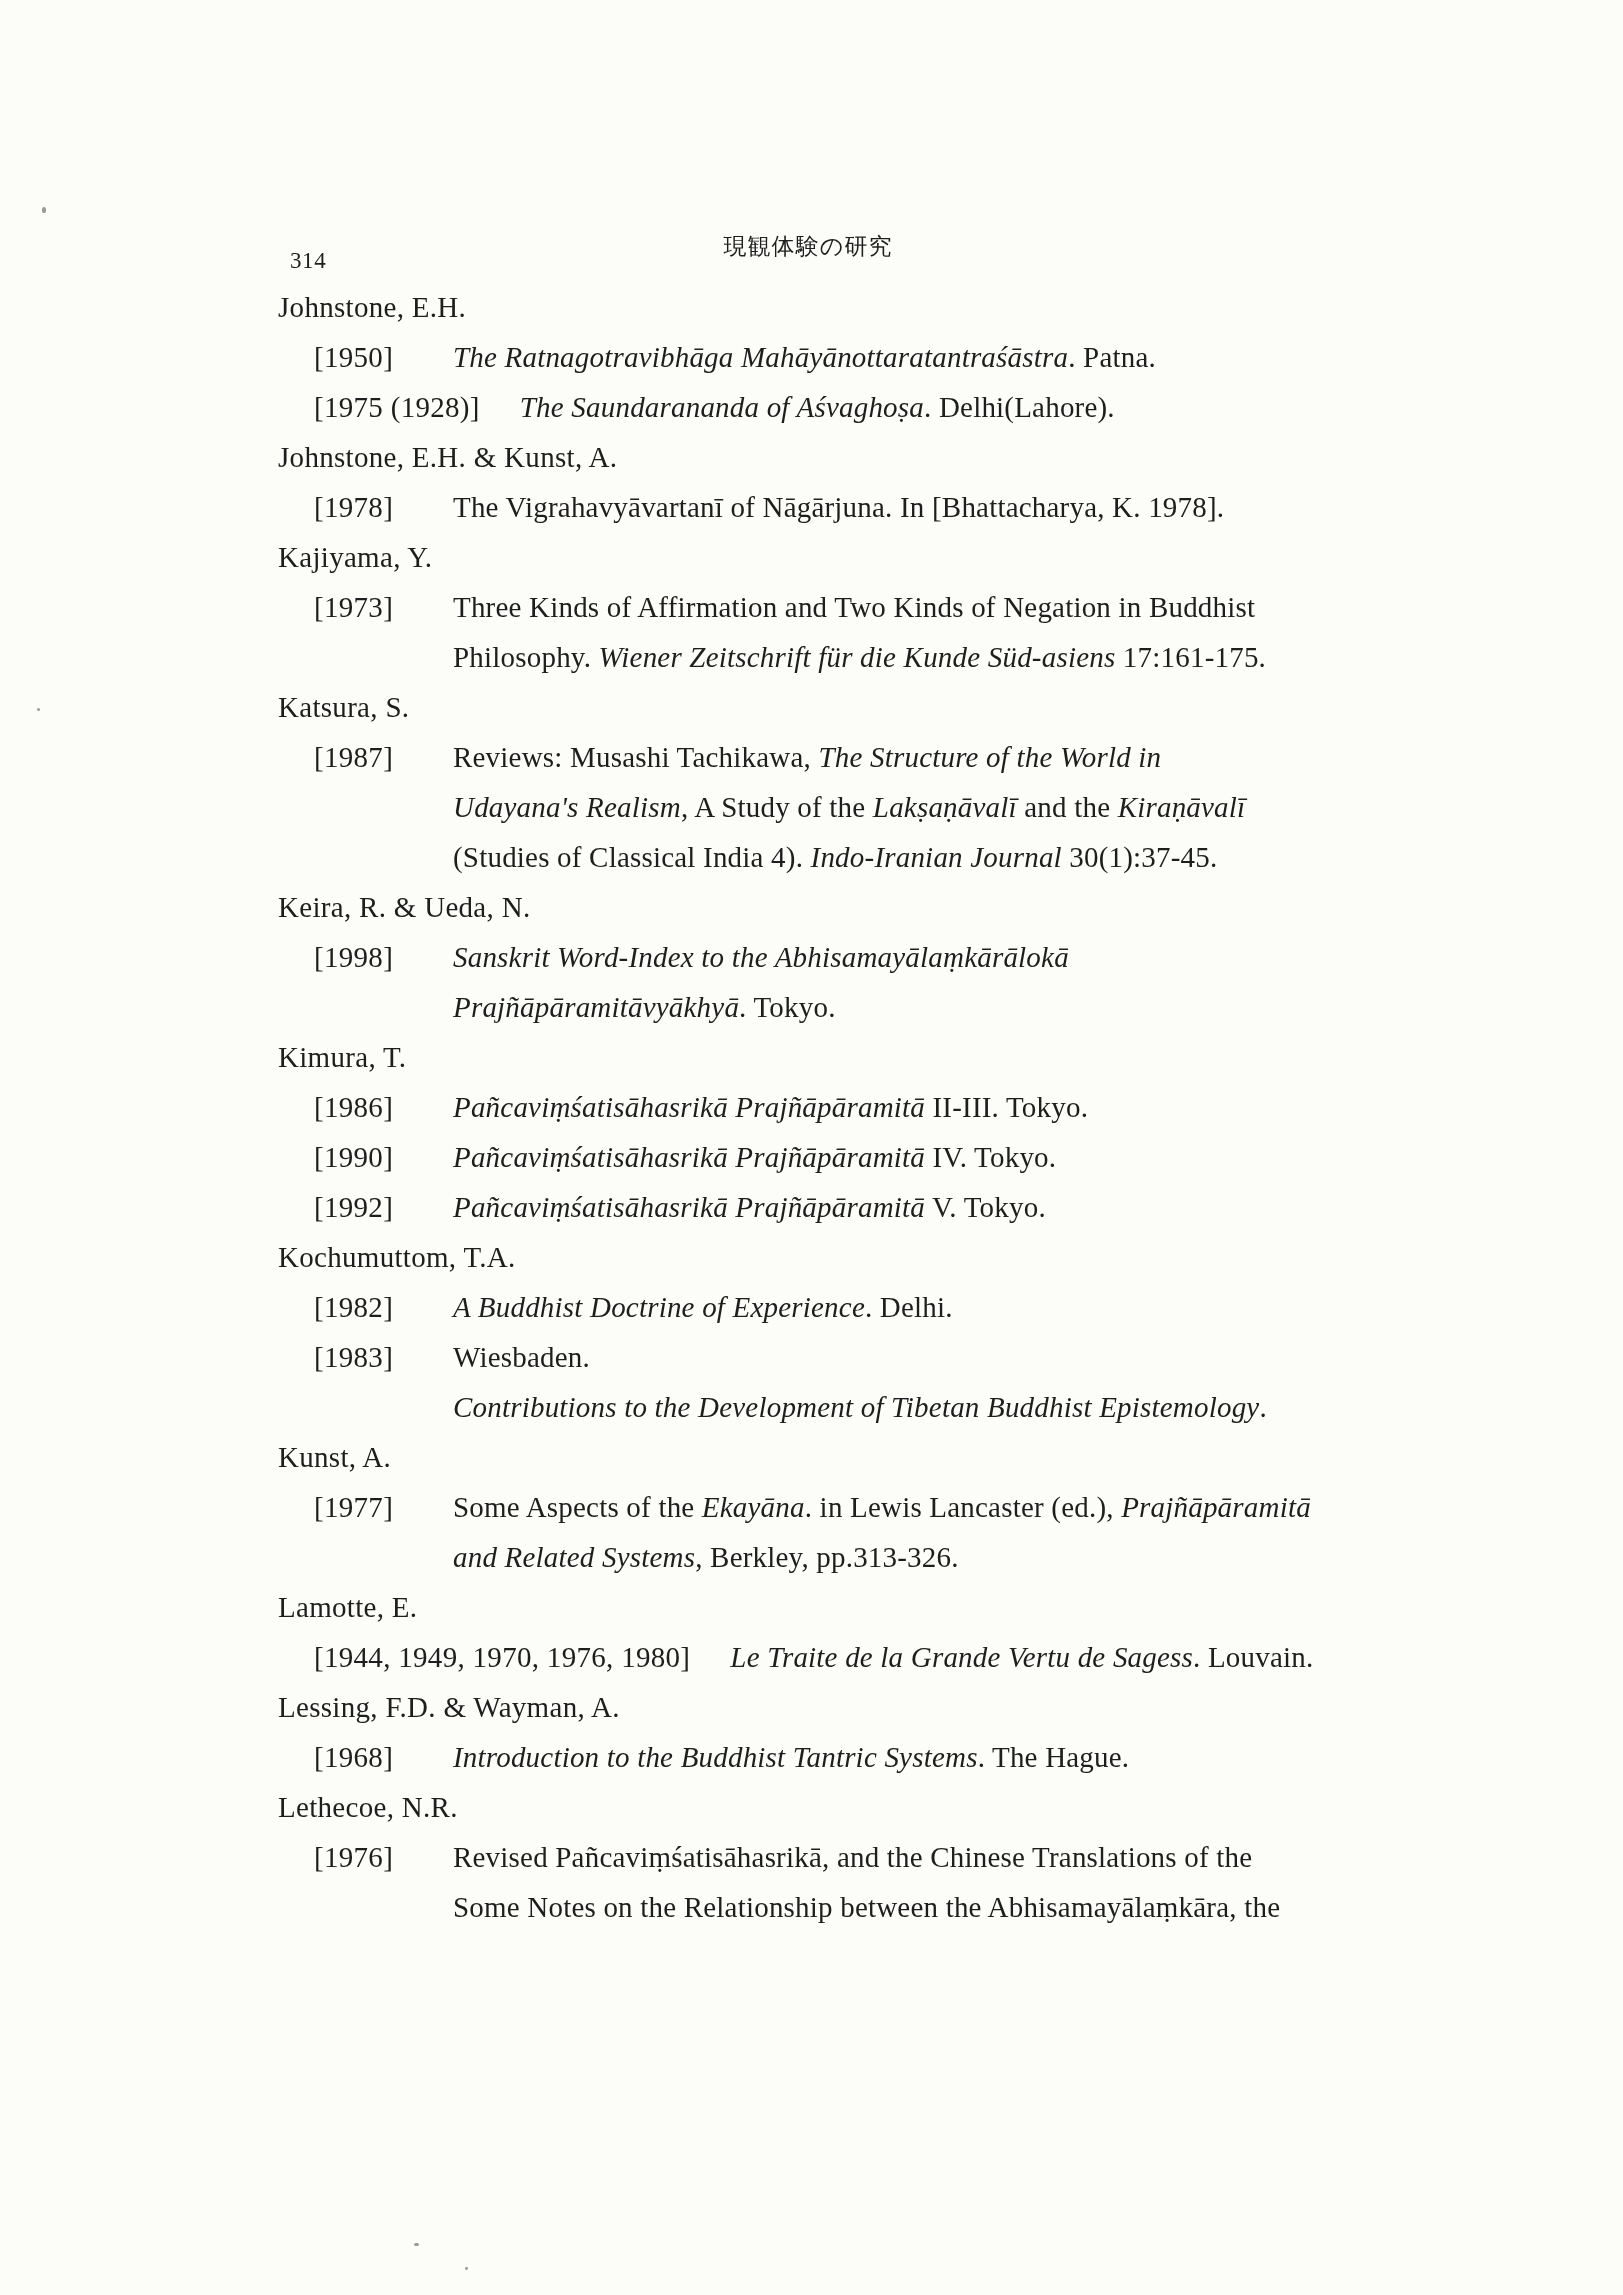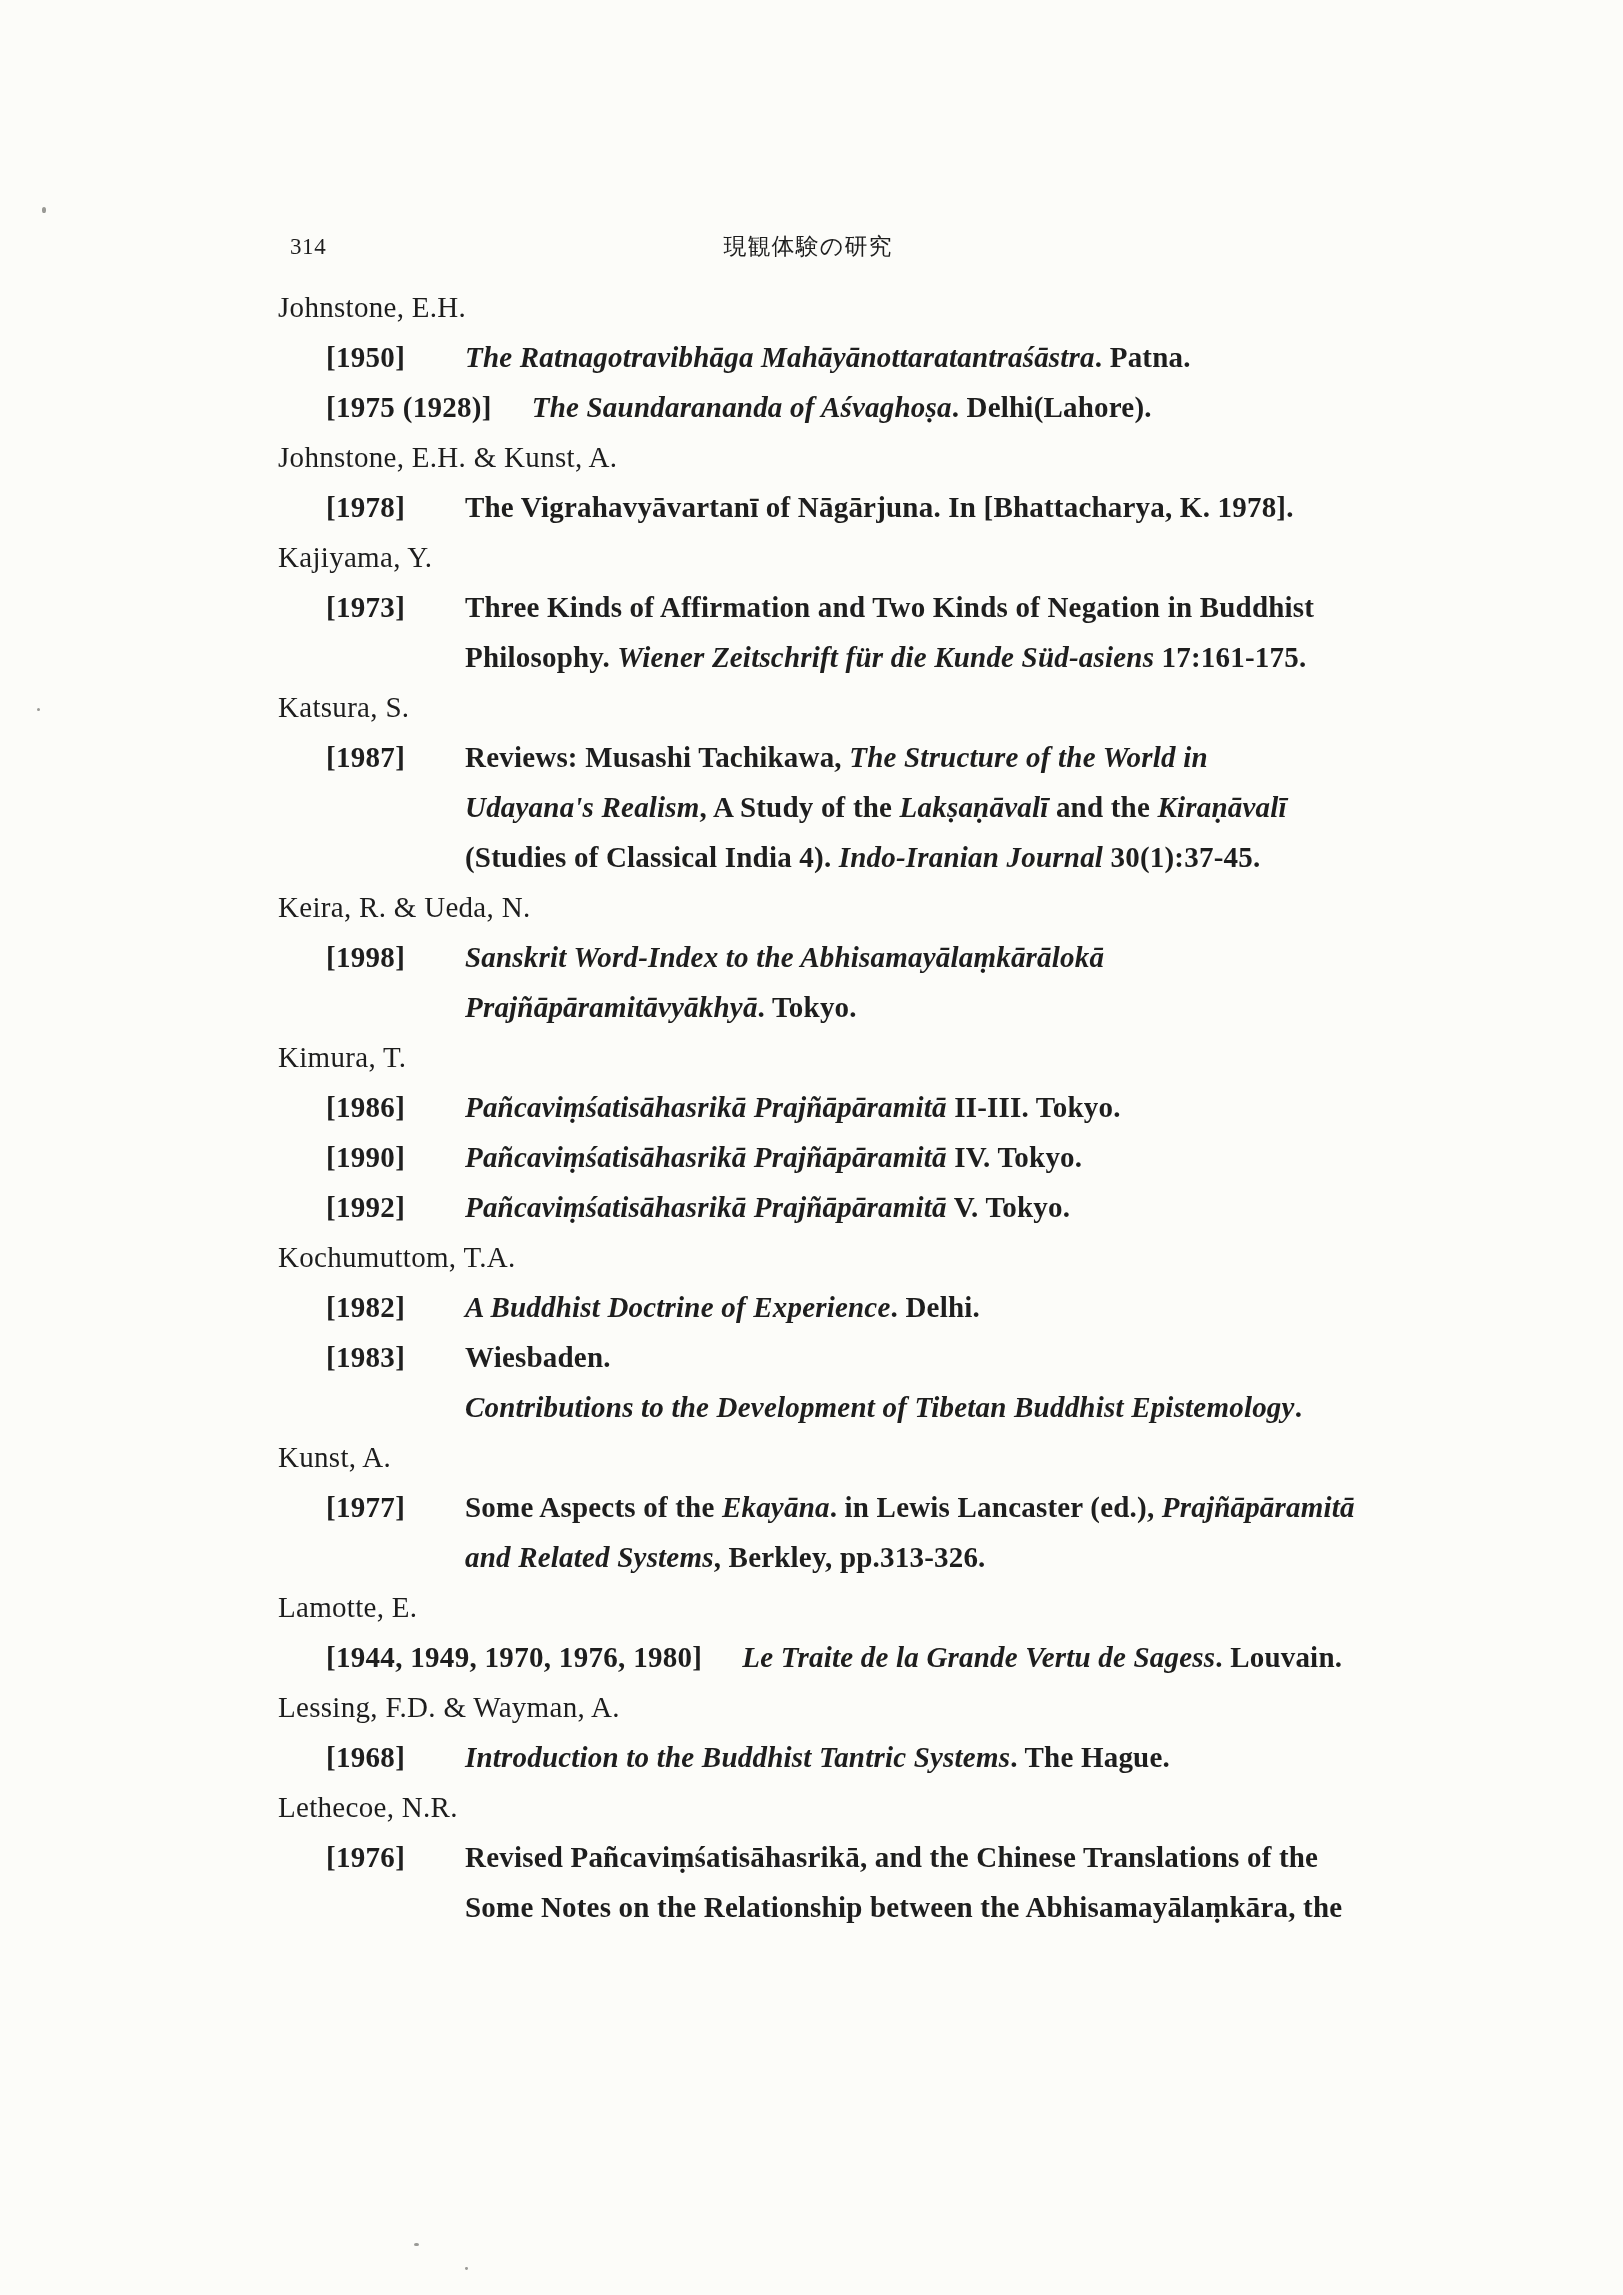--- a/index.html
+++ b/index.html
@@ -12,21 +12,21 @@
     width: 1624px;
     height: 2295px;
     background: #fcfcf9;
     font-family: "Liberation Serif", "DejaVu Serif", serif;
     color: #1e1e1e;
     overflow: hidden;
   }
   .page-number {
     position: absolute;
     left: 290px;
-    top: 233px;
+    top: 247px;
     font-size: 23px;
     line-height: 28px;
     letter-spacing: 0.6px;
   }
   .header-title {
     position: absolute;
     left: 0;
     right: 8px;
     top: 231px;
     text-align: center;
@@ -43,22 +43,21 @@
     font-size: 29px;
   }
   .author {
     line-height: 50px;
     white-space: nowrap;
     letter-spacing: 0.3px;
   }
   .work {
     display: flex;
     align-items: flex-start;
-    margin-left: 48px;
-    font-weight: bold;
+    margin-left: 36px;
   }
   .year {
     flex: none;
     box-sizing: border-box;
     min-width: 139px;
     padding-right: 40px;
     white-space: nowrap;
     line-height: 50px;
     letter-spacing: 0.3px;
   }

